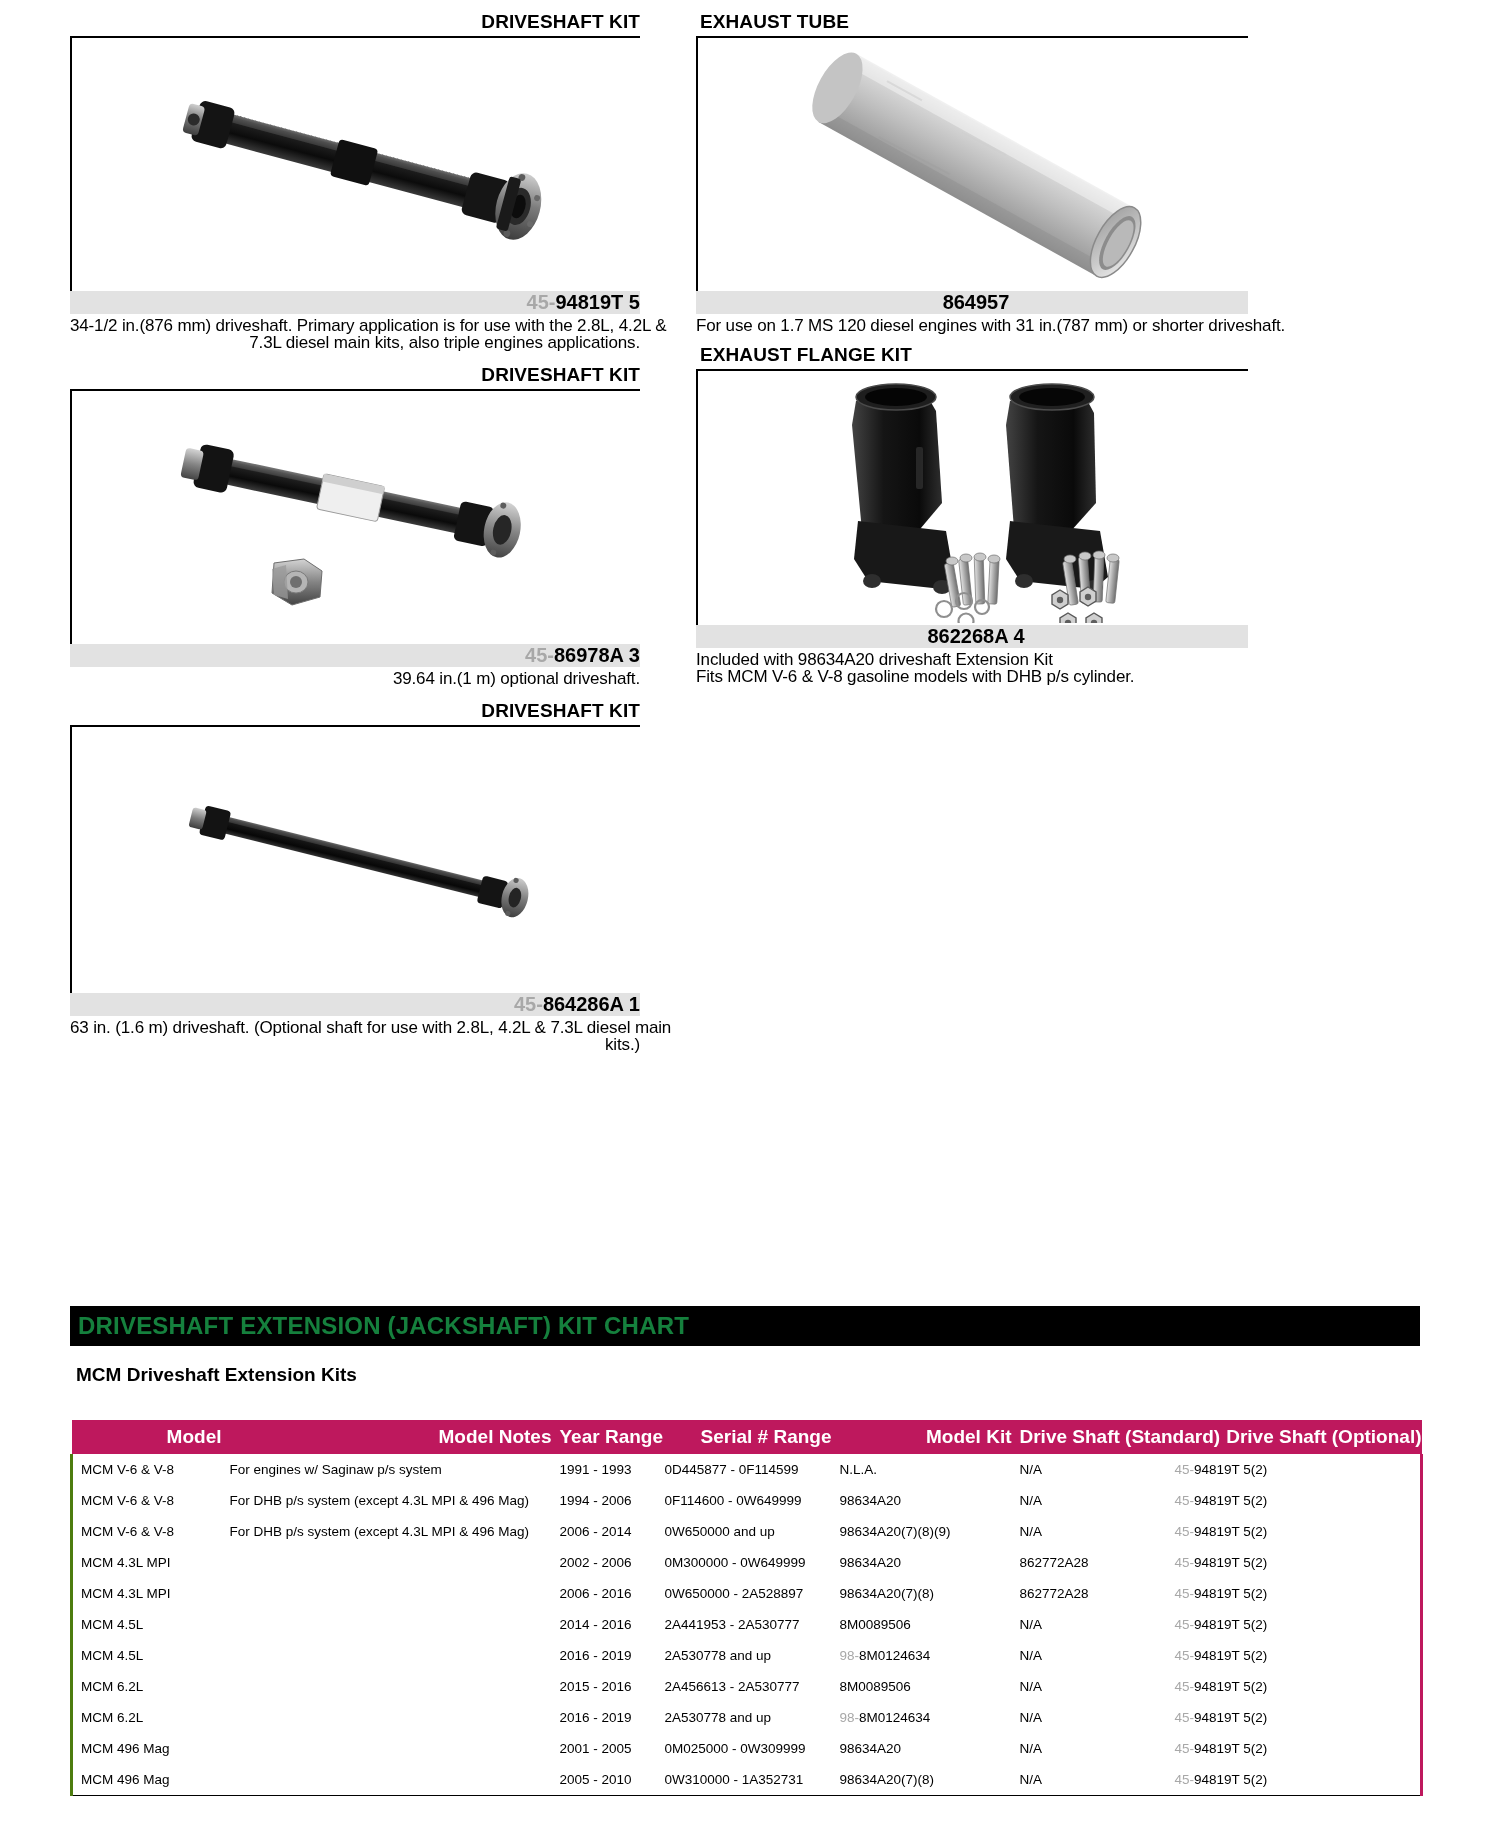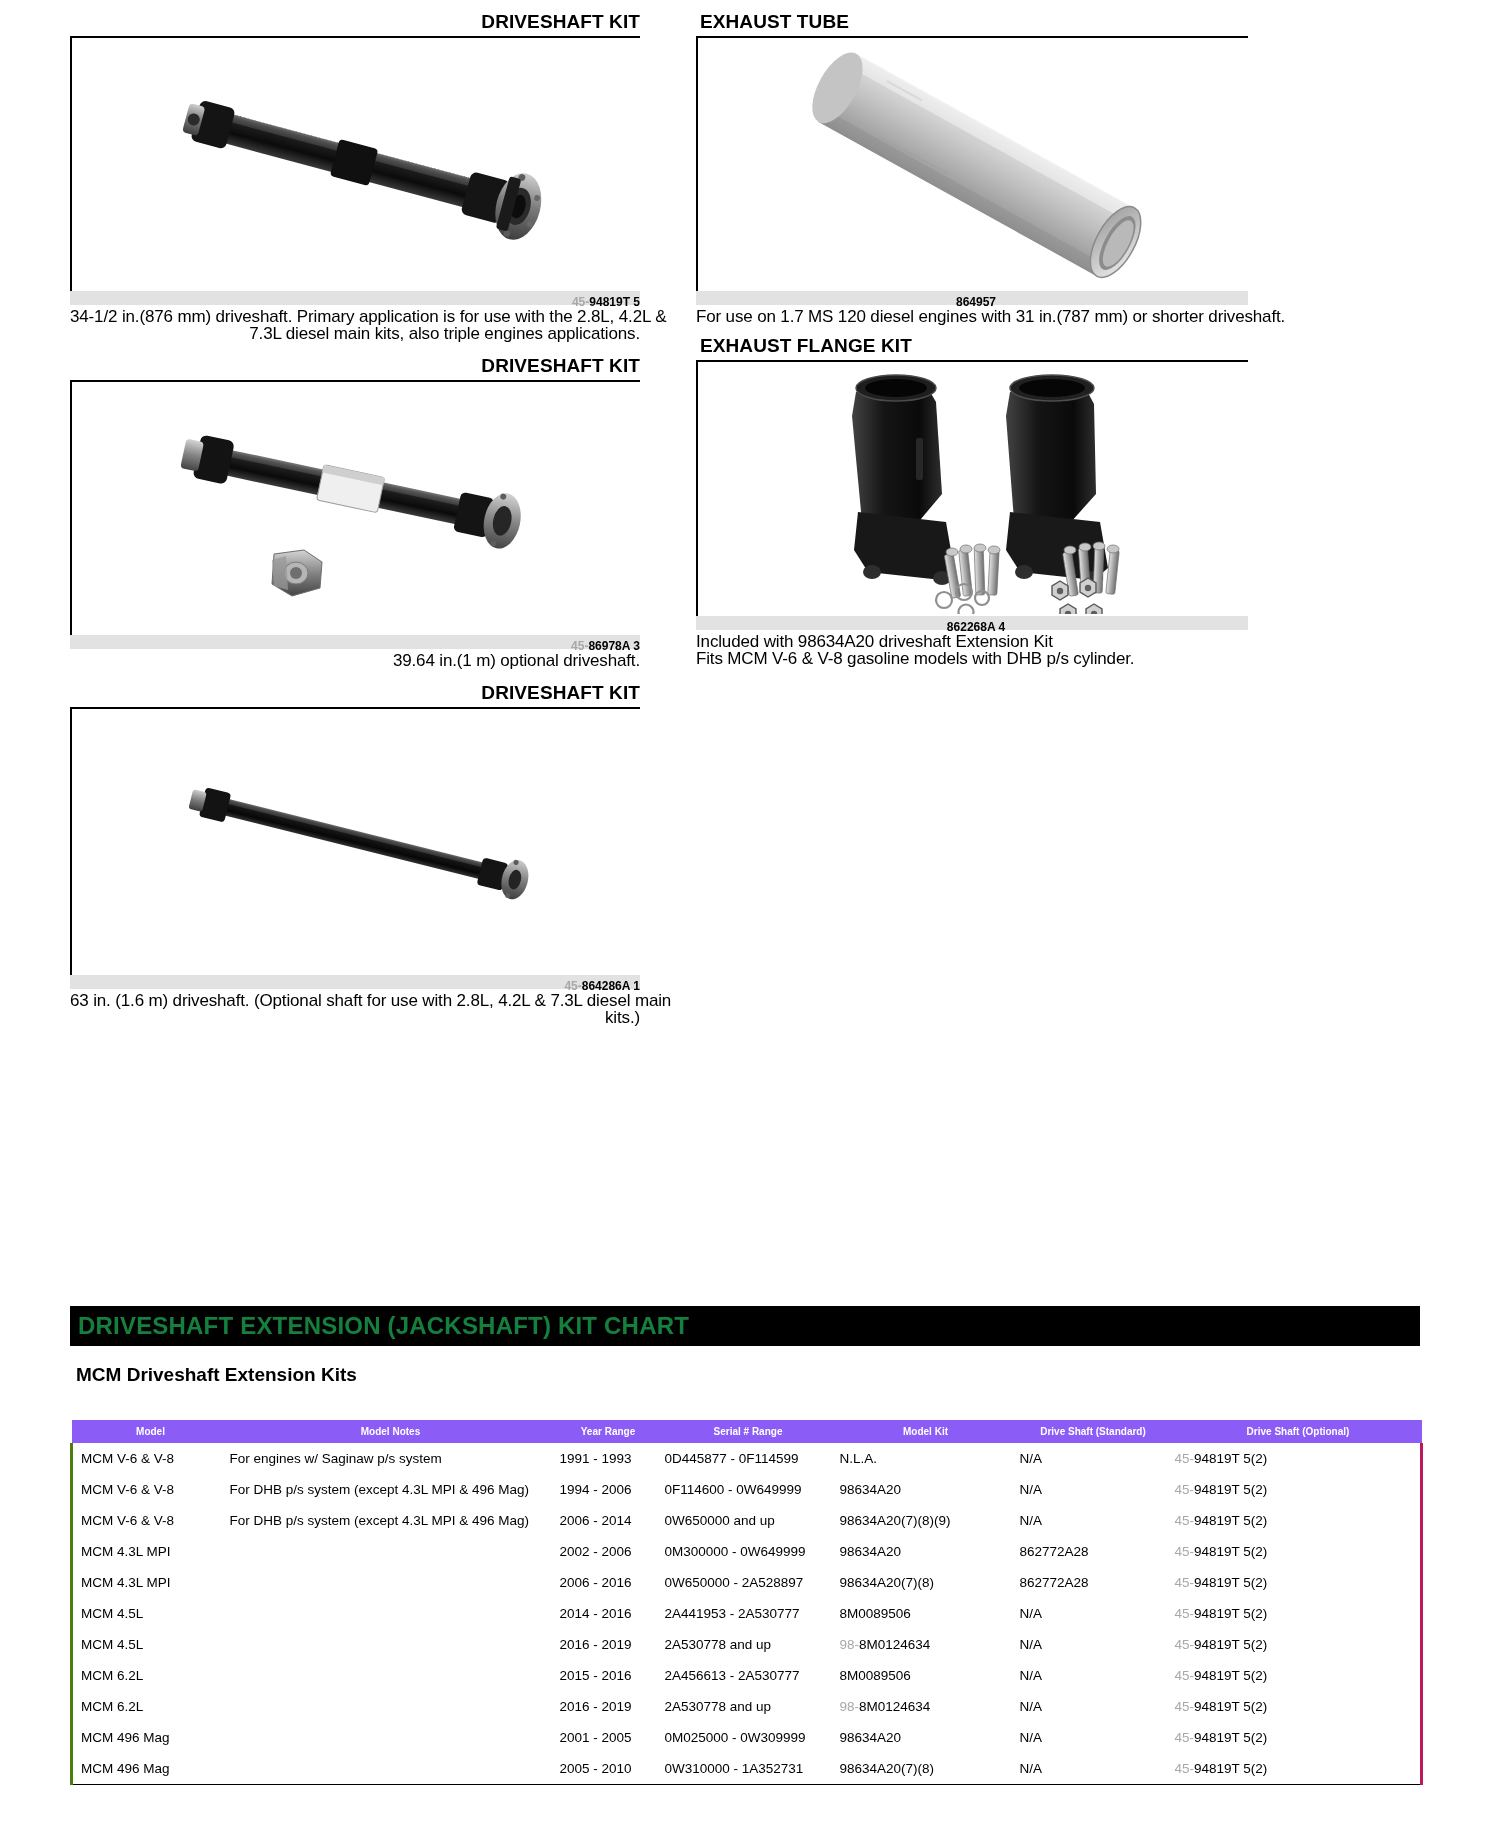--- a/index.html
+++ b/index.html
@@ -49,23 +49,23 @@
   .photo-frame {
     border-left: 2px solid #000;
     border-top: 2px solid #000;
     position: relative;
     background: #fff;
     overflow: hidden;
   }
 
   .partbar {
     background: #e2e2e2;
-    height: 14px;
+    height: 23px;
     line-height: 22px;
-    font-size: 12px;
+    font-size: 20px;
     font-weight: bold;
     padding-left: 30px;
     white-space: nowrap;
   }
   .partbar.centered {
     padding-left: 8px;
     text-align: center;
   }
   .pfx {
     color: #a8a8a8;
@@ -110,25 +110,25 @@
   table.kits {
     position: absolute;
     left: 70px;
     top: 1420px;
     width: 1350px;
     border-collapse: collapse;
     font-size: 13px;
     table-layout: fixed;
   }
   table.kits thead th {
-    background: #8b5cf6;
+    background: #be185d;
     color: #fff;
-    font-size: 10px;
+    font-size: 19px;
     font-weight: bold;
-    text-align: center;
+    text-align: right;
     padding: 6px 0 6px 8px;
     white-space: nowrap;
   }
   table.kits tbody td {
     padding: 8px 0 8px 8px;
     white-space: nowrap;
     border-left: 1px solid #000;
     border-right: 1px solid #000;
     border-left-width: 0;
     border-right-width: 0;

